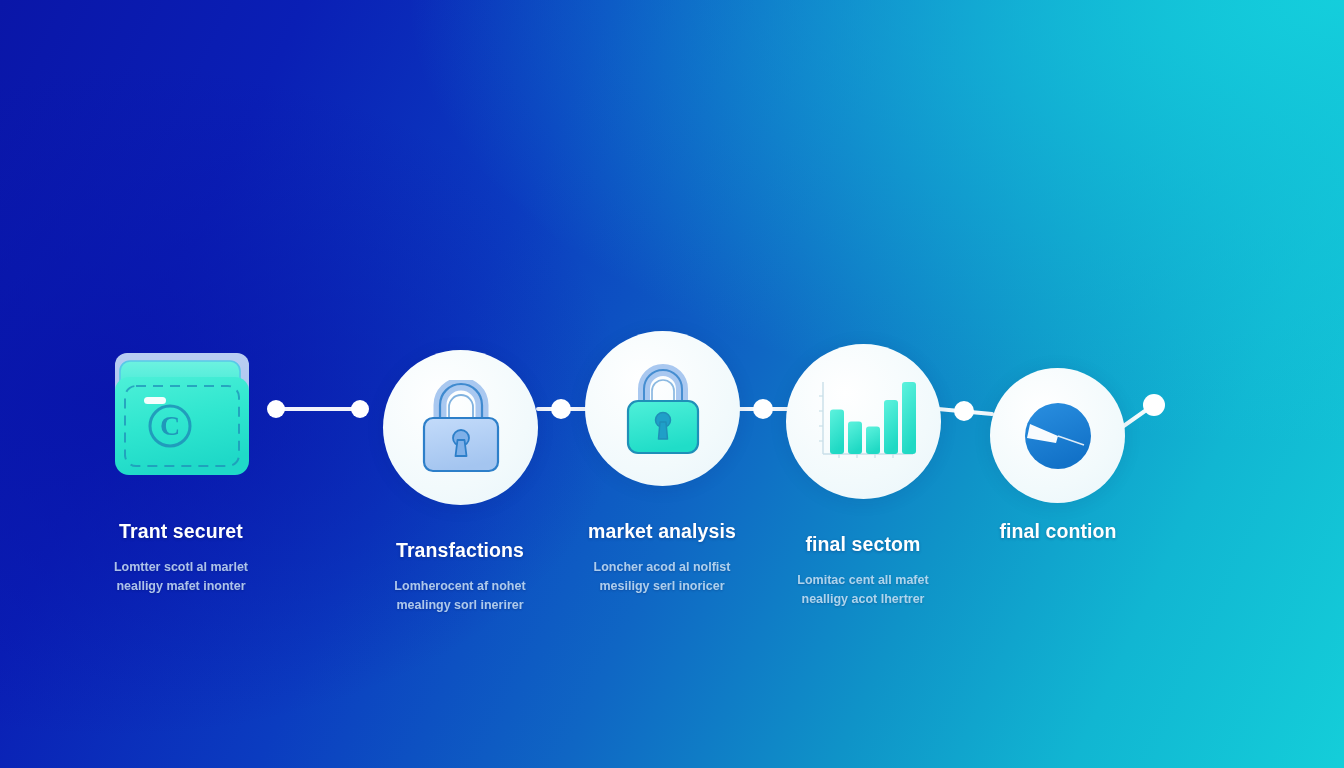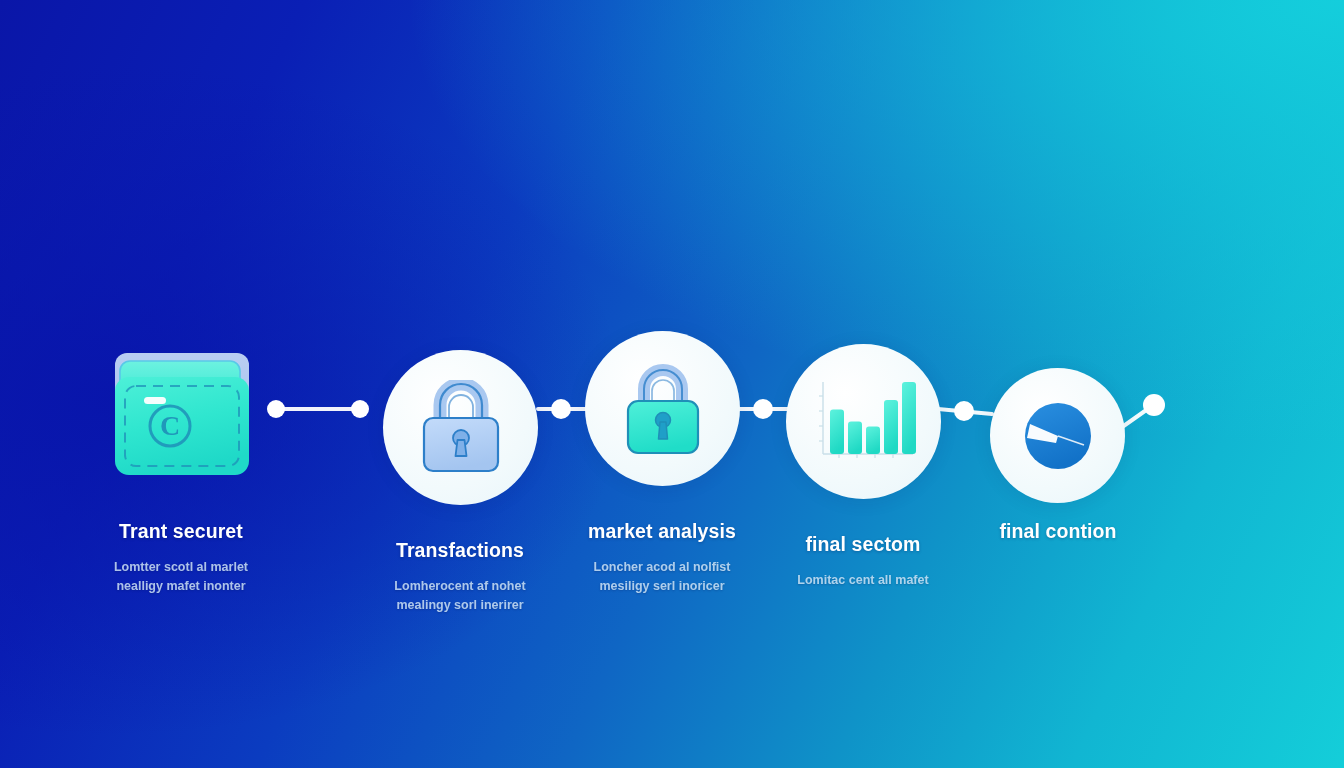--- a/index.html
+++ b/index.html
@@ -265,20 +265,21 @@
           <rect x="39" y="47.6" width="14" height="32.4" rx="3" fill="url(#barGrad)"></rect>
           <rect x="57" y="52.6" width="14" height="27.4" rx="3" fill="url(#barGrad)"></rect>
           <rect x="75" y="26.0" width="14" height="54.0" rx="3" fill="url(#barGrad)"></rect>
           <rect x="93" y="8.0" width="14" height="72.0" rx="3" fill="url(#barGrad)"></rect>
         </svg>
       </div>
 
       <div class="node-label" style="left:0; top:190px;">final sectom</div>
       <div class="node-sub" style="left:0; top:228px;">
         <span>Lomitac cent all mafet</span>
+        <span class="l2">nealligy acot lhertrer</span>
       </div>
     </div>
 
     <div class="node" style="left:928px; top:368px; width:260px; height:280px;">
 
       <div class="node-circle" style="left:62px; top:0px; width:135px; height:135px;">
         <svg width="84" height="84" viewBox="0 0 84 84">
           <defs>
             <linearGradient id="pieGrad" x1="0" y1="0" x2="0.4" y2="1">
               <stop offset="0%" stop-color="#2a8fe0"></stop>

